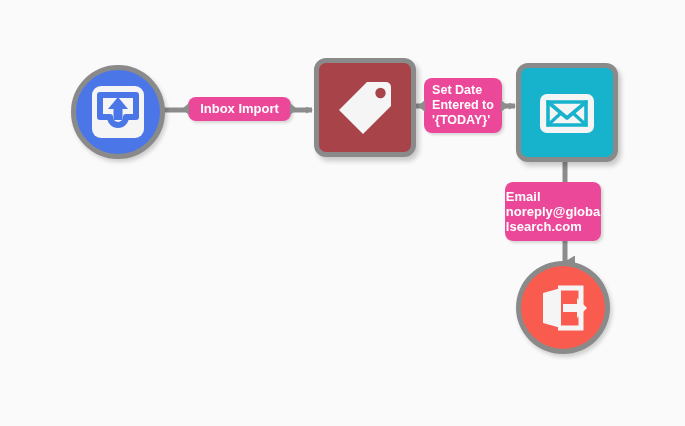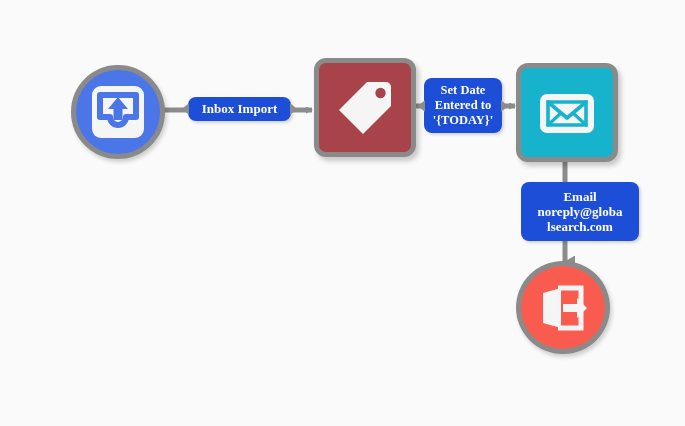--- a/index.html
+++ b/index.html
@@ -56,32 +56,30 @@
   .node-tag    { left: 314px; top: 58px;  width: 102px; height: 99px;  background: #a84449; }
   .node-mail   { left: 516px; top: 63px;  width: 102px; height: 99px;  background: #17b3cd; }
   .node-exit   { left: 516px; top: 261px; width: 94px;  height: 93px;  background: #f95c4e; }
 
   .node svg { display: block; }
 
   
   .label {
     position: absolute;
     box-sizing: border-box;
-    background: #1d4ed8;
+    background: #ec4899;
     color: #ffffff;
     font-weight: bold;
-    text-align: center;
     border-radius: 8px;
     display: flex;
     align-items: center;
     justify-content: center;
     line-height: 1.18;
     box-shadow: 2px 2px 3px rgba(0,0,0,0.15);
     white-space: pre-line;
-    font-family: Liberation Serif, serif;
   }
   
   .label.nub-l::before,
   .label.nub-r::after {
     content: "";
     position: absolute;
     width: 0; height: 0;
     border-top: 6px solid transparent;
     border-bottom: 6px solid transparent;
   }
@@ -99,23 +97,22 @@
     width: 103px; height: 24px;
     font-size: 13px;
   }
   .label-setdate {
     left: 424px; top: 78px;
     width: 78px; height: 55px;
     font-size: 12.5px;
   }
   .label-email {
     left: 505px; top: 182px;
-    width: 118px; height: 59px;
+    width: 96px; height: 59px;
     font-size: 13px;
-    margin-left: 16px;
   }
 </style>
 </head>
 <body>
 
 <div id="canvas">
 
   <svg class="edge-layer" viewBox="0 0 685 426" width="685" height="426">
     <defs>
       <marker id="arrow-right" markerWidth="7" markerHeight="7" refX="6" refY="3.5" orient="auto" markerUnits="userSpaceOnUse">

